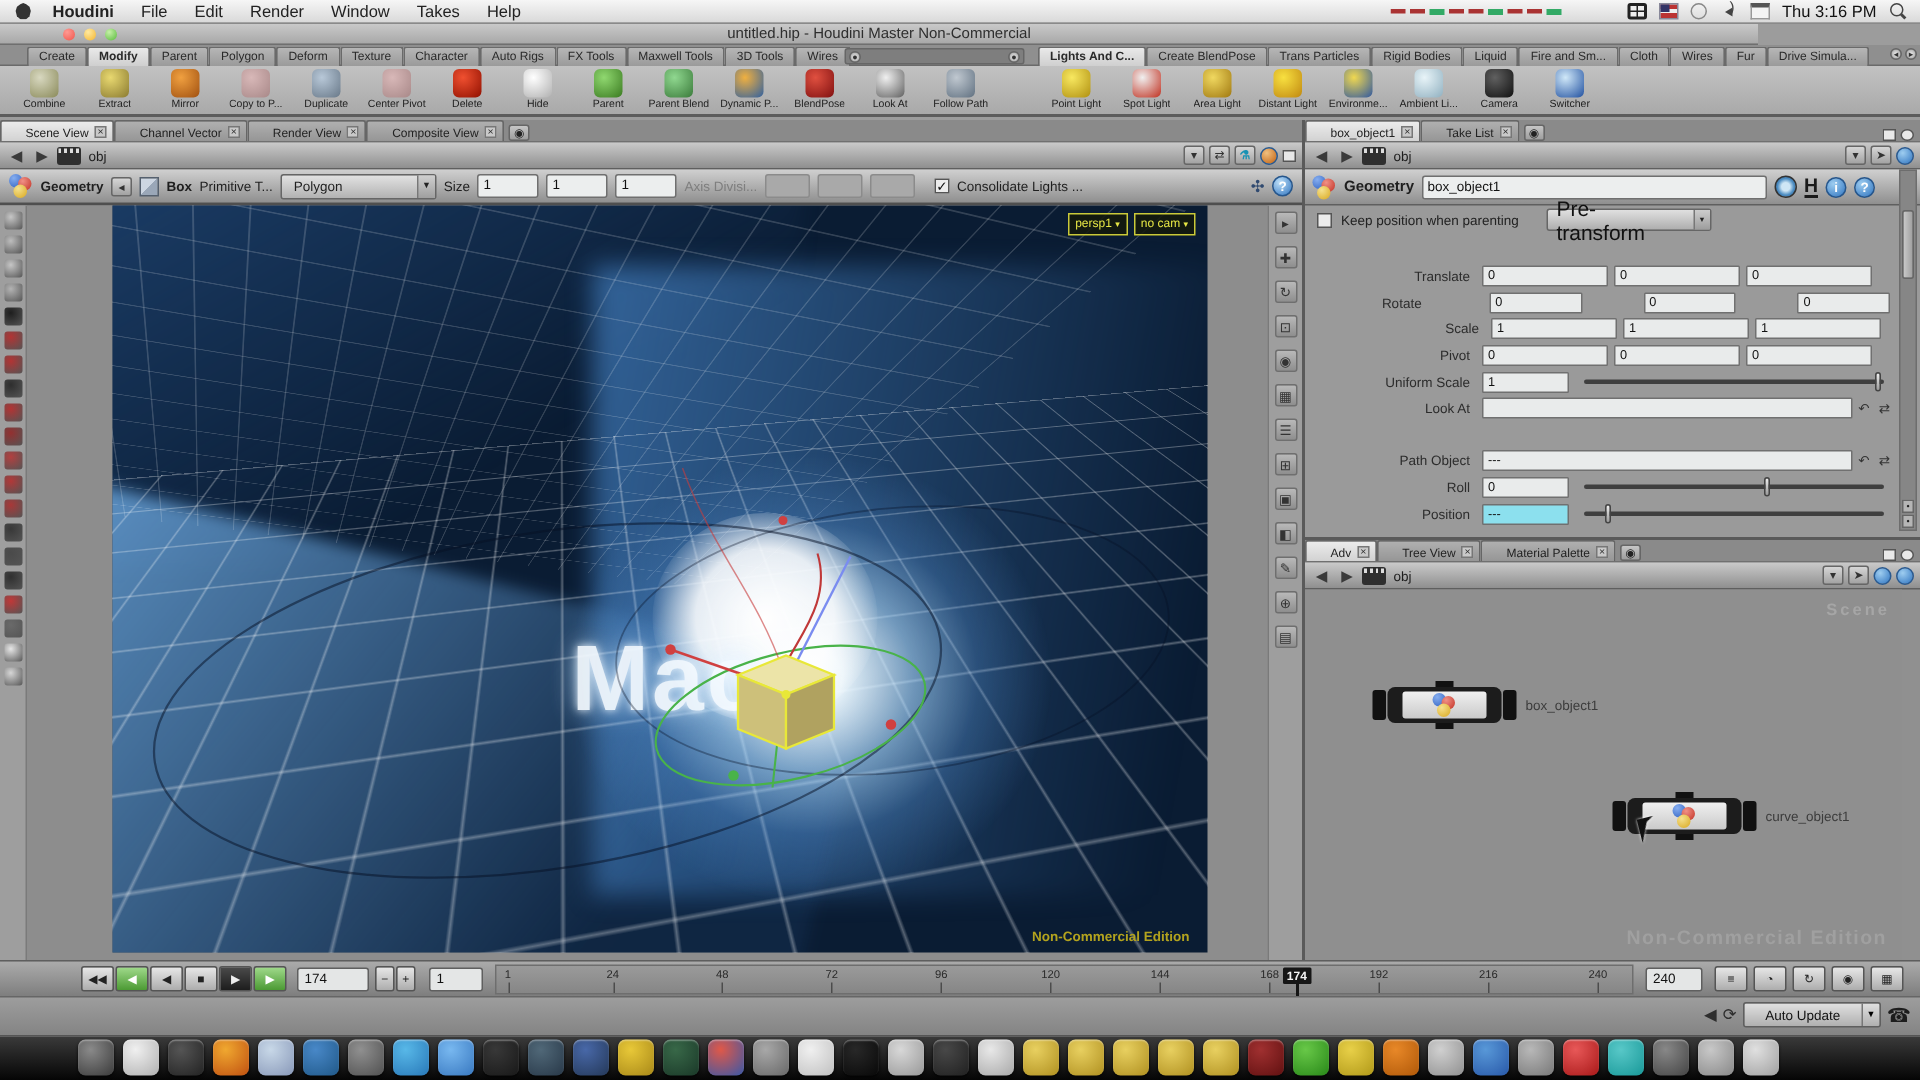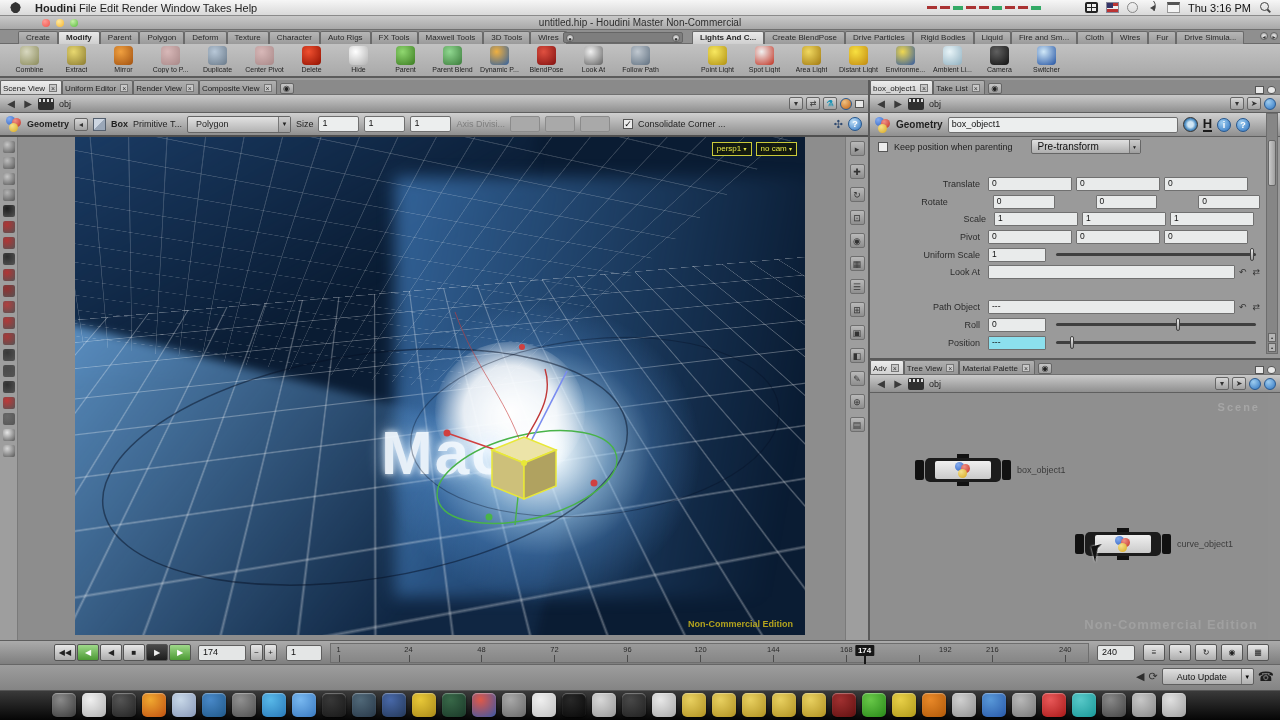--- a/index.html
+++ b/index.html
@@ -6,21 +6,21 @@
   html,body { width:1280px; height:720px; overflow:hidden; background:#000; }
   body { font-family:"Liberation Sans", sans-serif; }
   .screen { position:relative; width:1280px; height:720px; background:#9c9c9c; overflow:hidden; }
 
   
   #menubar { position:absolute; left:0; top:0; width:1280px; height:16px;
     background:linear-gradient(#f6f6f6,#d9d9d9); border-bottom:1px solid #8a8a8a;
     display:flex; align-items:center; font-size:11px; color:#222; z-index:50; }
   .apple { width:11px; height:11px; margin:0 14px 0 10px; background:#333;
     -webkit-mask:none; border-radius:3px 3px 4px 4px; clip-path:polygon(50% 0,68% 8%,88% 22%,96% 48%,88% 80%,66% 100%,34% 100%,12% 80%,4% 48%,12% 22%,32% 8%); }
-  #menu-items { display:flex; gap:3px; }
+  #menu-items { display:flex; gap:18px; }
   #menu-items .mi { cursor:default; }
   #menu-items .mi.first { font-weight:bold; }
   .mb-right { margin-left:auto; display:flex; align-items:center; gap:8px; padding-right:8px; }
   .ticker { width:150px; height:10px; display:flex; gap:3px; align-items:center; overflow:hidden; }
   .ticker i { display:block; width:10px; height:3px; background:#a33; }
   .ticker i:nth-child(3n) { background:#3a6; height:4px; }
   .mbic { width:13px; height:11px; display:inline-block; }
   .grid-ic { background:#222; border-radius:2px; position:relative; }
   .grid-ic:after { content:""; position:absolute; left:2px; top:2px; width:4px; height:3px; background:#eee; box-shadow:5px 0 #eee, 0 4px #eee, 5px 4px #eee; }
   .flag-ic { background:linear-gradient(#b33 33%,#eee 33%,#eee 66%,#b33 66%); border:1px solid #889; position:relative; }
@@ -29,21 +29,21 @@
   .spk-ic { position:relative; }
   .spk-ic:before { content:""; position:absolute; left:1px; top:3px; border:3px solid transparent; border-left:5px solid #444; transform:rotate(180deg); }
   .spk-ic:after { content:")"; position:absolute; left:7px; top:-2px; color:#444; font-size:10px; }
   .cal-ic { background:#f4f4f4; border:1px solid #999; border-top:3px solid #555; }
   .clock { font-size:11px; color:#111; }
   .mag-ic { position:relative; }
   .mag-ic:before { content:""; position:absolute; left:1px; top:0; width:7px; height:7px; border:1.5px solid #444; border-radius:50%; }
   .mag-ic:after { content:""; position:absolute; left:8px; top:8px; width:4px; height:1.5px; background:#444; transform:rotate(45deg); }
 
   
-  #titlebar { position:absolute; left:0; top:16px; width:1280px; height:14px;
+  #titlebar { position:absolute; left:0; top:16px; width:1172px; height:14px;
     background:linear-gradient(#c9c9c9,#a8a8a8); border-bottom:1px solid #6f6f6f;
     display:flex; align-items:center;padding-left:34px; }
   .tl { width:8px; height:8px; border-radius:50%; margin-left:6px; }
   .tl.r{ background:radial-gradient(circle at 35% 30%, #ff9a93,#f0544b); margin-left:8px;}
   .tl.y{ background:radial-gradient(circle at 35% 30%, #ffe9a0,#f5b52e); }
   .tl.g{ background:radial-gradient(circle at 35% 30%, #c6f0a8,#57ba3a); }
   #wintitle { position:absolute; left:0; right:0; text-align:center; font-size:10px; color:#2e2e2e; }
 
   
   #shelftabs { position:absolute; left:0; top:30px; width:1280px; height:14px; background:#8f8f8f; border-bottom:1px solid #6a6a6a; }
@@ -60,21 +60,21 @@
   #shelftools { position:absolute; left:0; top:44px; width:1280px; height:34px;
     background:linear-gradient(#c2c2c2,#a9a9a9); border-bottom:2px solid #5c5c5c; }
   .toolrow { position:absolute; top:1px; display:flex; }
   #tools-left { left:6px; } #tools-right { left:694px; }
   .shtool { width:47px; display:flex; flex-direction:column; align-items:center; cursor:default; }
   .shtool .ticon { width:19px; height:19px; border-radius:4px; margin-top:1px; }
   .shtool .tlabel { font-size:7px; color:#222; white-space:nowrap; overflow:hidden; max-width:46px; margin-top:1px; }
 
   
   .ptabs { position:absolute; left:0; top:0; right:0; height:15px; background:#8a8a8a; display:flex; align-items:flex-end; border-bottom:1px solid #707070;}
-  .ptab { font-size:8px; color:#222; background:linear-gradient(#b0b0b0,#969696); border:1px solid #666; border-bottom:none; height:14px; padding:1px 4px 0 2px; display:flex; align-items:center; gap:4px; white-space:nowrap; border-radius:2px 2px 0 0;}
+  .ptab { font-size:8px; color:#222; background:linear-gradient(#b0b0b0,#969696); border:1px solid #666; border-bottom:none; height:14px; padding:1px 4px 0 16px; display:flex; align-items:center; gap:4px; white-space:nowrap; border-radius:2px 2px 0 0;}
   .ptab.active { background:linear-gradient(#ececec,#d2d2d2); }
   .ptab .x { font-size:7px; border:1px solid #777; background:#c9c9c9; width:8px; height:8px; line-height:7px; text-align:center; color:#333; }
   .addtab { width:14px; height:11px; background:linear-gradient(#c6c6c6,#9e9e9e); border:1px solid #666; border-radius:2px; margin-left:3px; font-size:8px; line-height:10px; text-align:center; color:#222;}
   .winbtns { margin-left:auto; display:flex; gap:3px; padding-right:4px; align-items:center;}
   .wb { width:9px; height:8px; background:#e8e8e8; border:1px solid #555; }
   .wb.round { border-radius:50%; }
   .pathbar { position:absolute; left:0; right:0; height:18px; background:linear-gradient(#cacaca,#8f8f8f); border-bottom:1px solid #5f5f5f; display:flex; align-items:center; gap:3px; padding:0 4px; }
   .navarr { font-size:10px; color:#3a3a3a; width:14px; text-align:center; }
   .clapper { width:16px; height:12px; background:#2f2f2f; border-radius:2px; position:relative; }
   .clapper:after { content:""; position:absolute; left:1px; top:1px; right:1px; height:3px; background:repeating-linear-gradient(90deg,#ddd 0 2px,#2f2f2f 2px 4px); }
@@ -150,21 +150,21 @@
   .prow { position:absolute; left:0; right:0; height:17px; display:flex; align-items:center; }
   .plabel { width:118px; text-align:right; font-size:9px; color:#2c2c2c; padding-right:8px; white-space:nowrap; }
   .plabel.dis { color:#7f7f7f; }
   .pfield { background:#e9ebeb; border:1px solid #707070; height:14px; font-size:8.5px; color:#111; padding:0 3px; border-radius:1px; }
   .pfield.hl { background:#8ce0ee; }
   .vec3 .pfield { width:84px; margin-right:4px; }
   .slider { position:relative; flex:1; height:3px; background:#3f3f3f; border-radius:2px; margin:0 8px 0 10px; }
   .slider .knob { position:absolute; top:-5px; width:4px; height:13px; background:linear-gradient(#efefef,#9a9a9a); border:1px solid #444; border-radius:2px; }
   .opicons { display:flex; gap:6px; padding:0 4px; font-size:9px; color:#333; }
   .pmenu { background:linear-gradient(#e0e0e0,#aeaeae); border:1px solid #666; height:15px; display:flex; align-items:center; border-radius:2px; }
-  .pmenu .dval { font-size:10px; padding:0 6px; color:#111; }
+  .pmenu .dval { font-size:14px; padding:0 6px; color:#111; }
   .pmenu .darr { width:11px; height:100%; border-left:1px solid #777; font-size:5px; display:flex; align-items:center; justify-content:center; color:#222; background:linear-gradient(#cdcdcd,#9d9d9d); }
   .pmenu.dis { opacity:.55; }
   #pscroll { position:absolute; right:2px; top:33px; width:12px; bottom:4px; background:#868686; border:1px solid #6d6d6d; }
   #pscroll .thumb { position:absolute; left:1px; right:1px; top:26px; height:46px; background:linear-gradient(90deg,#c9c9c9,#a0a0a0); border:1px solid #666; border-radius:2px;}
   #pscroll .dots { position:absolute; left:1px; right:1px; height:9px; background:#b5b5b5; border:1px solid #666; font-size:6px; text-align:center; line-height:8px; color:#222;}
 
   
   #networkpane { position:absolute; left:0; top:278px; right:0; bottom:0; background:#909090; border-top:2px solid #5a5a5a; }
   #networkpane .pathbar { top:15px; }
   #netcanvas { position:absolute; left:0; top:33px; right:12px; bottom:0; background:#8f8f8f; overflow:hidden; }
@@ -267,21 +267,21 @@
         <span class="stab">3D Tools</span>
         <span class="stab">Wires</span>
       </div>
     <div class="shelf-scroll">
       <span class="rbtn">●</span>
       <span class="rbtn">●</span>
     </div>
     <div id="shelftabs-right" class="tabrow">
         <span class="stab active">Lights And C...</span>
         <span class="stab">Create BlendPose</span>
-        <span class="stab">Drive Particles</span>
+        <span class="stab">Trans Particles</span>
         <span class="stab">Rigid Bodies</span>
         <span class="stab">Liquid</span>
         <span class="stab">Fire and Sm...</span>
         <span class="stab">Cloth</span>
         <span class="stab">Wires</span>
         <span class="stab">Fur</span>
         <span class="stab">Drive Simula...</span>
       </div>
     <div class="shelf-arrows">
       <span class="rbtn">◂</span>
@@ -384,21 +384,21 @@
       </div>
   </div>
 
   <div id="scenepane">
     <div class="ptabs" id="scene-tabs">
         <span class="ptab active">
           <span>Scene View</span>
           <span class="x">×</span>
         </span>
         <span class="ptab">
-          <span>Uniform Editor</span>
+          <span>Channel Vector</span>
           <span class="x">×</span>
         </span>
         <span class="ptab">
           <span>Render View</span>
           <span class="x">×</span>
         </span>
         <span class="ptab">
           <span>Composite View</span>
           <span class="x">×</span>
         </span>
@@ -433,21 +433,21 @@
       </span>
       <span>Size</span>
       <span class="fld" style="width:41px;">1</span>
       <span class="fld" style="width:41px;">1</span>
       <span class="fld" style="width:41px;">1</span>
       <span class="dim">Axis Divisi...</span>
       <span class="fld dis" style="width:30px;"></span>
       <span class="fld dis" style="width:30px;"></span>
       <span class="fld dis" style="width:30px;"></span>
       <span class="cb" style="margin-left:8px;">✓</span>
-      <span>Consolidate Corner ...</span>
+      <span>Consolidate Lights ...</span>
       <span class="atom-ic" style="margin-left:auto;">✣</span>
       <span class="help-glb">?</span>
     </div>
 
     <div id="viewregion">
       <div id="lefttools">
           <span class="lt-ic" style="background: radial-gradient(circle at 35% 30%, rgb(198, 198, 198), rgb(85, 85, 85));"></span>
           <span class="lt-ic" style="background: radial-gradient(circle at 35% 30%, rgb(189, 189, 189), rgb(85, 85, 85));"></span>
           <span class="lt-ic" style="background: radial-gradient(circle at 35% 30%, rgb(198, 198, 198), rgb(85, 85, 85));"></span>
           <span class="lt-ic" style="background: radial-gradient(circle at 35% 30%, rgb(179, 179, 179), rgb(85, 85, 85));"></span>
@@ -733,21 +733,21 @@
         <span class="tick" style="left: 29.5188%;">72</span>
         <span class="tickline" style="left: 29.5188%;"></span>
         <span class="tick" style="left: 39.159%;">96</span>
         <span class="tickline" style="left: 39.159%;"></span>
         <span class="tick" style="left: 48.7992%;">120</span>
         <span class="tickline" style="left: 48.7992%;"></span>
         <span class="tick" style="left: 58.4393%;">144</span>
         <span class="tickline" style="left: 58.4393%;"></span>
         <span class="tick" style="left: 68.0795%;">168</span>
         <span class="tickline" style="left: 68.0795%;"></span>
-        <span class="tick" style="left: 77.7197%; margin-left: 26px;">192</span>
+        <span class="tick" style="left: 77.7197%;">192</span>
         <span class="tickline" style="left: 77.7197%;"></span>
         <span class="tick" style="left: 87.3598%;">216</span>
         <span class="tickline" style="left: 87.3598%;"></span>
         <span class="tick" style="left: 97%;">240</span>
         <span class="tickline" style="left: 97%;"></span>
       </div>
     <span class="pb-fld" style="width:38px;">240</span>
     <div class="pb-right" id="pb-right" style="margin-left:8px;">
         <span class="pb-btn">≡</span>
         <span class="pb-btn">◔</span>

